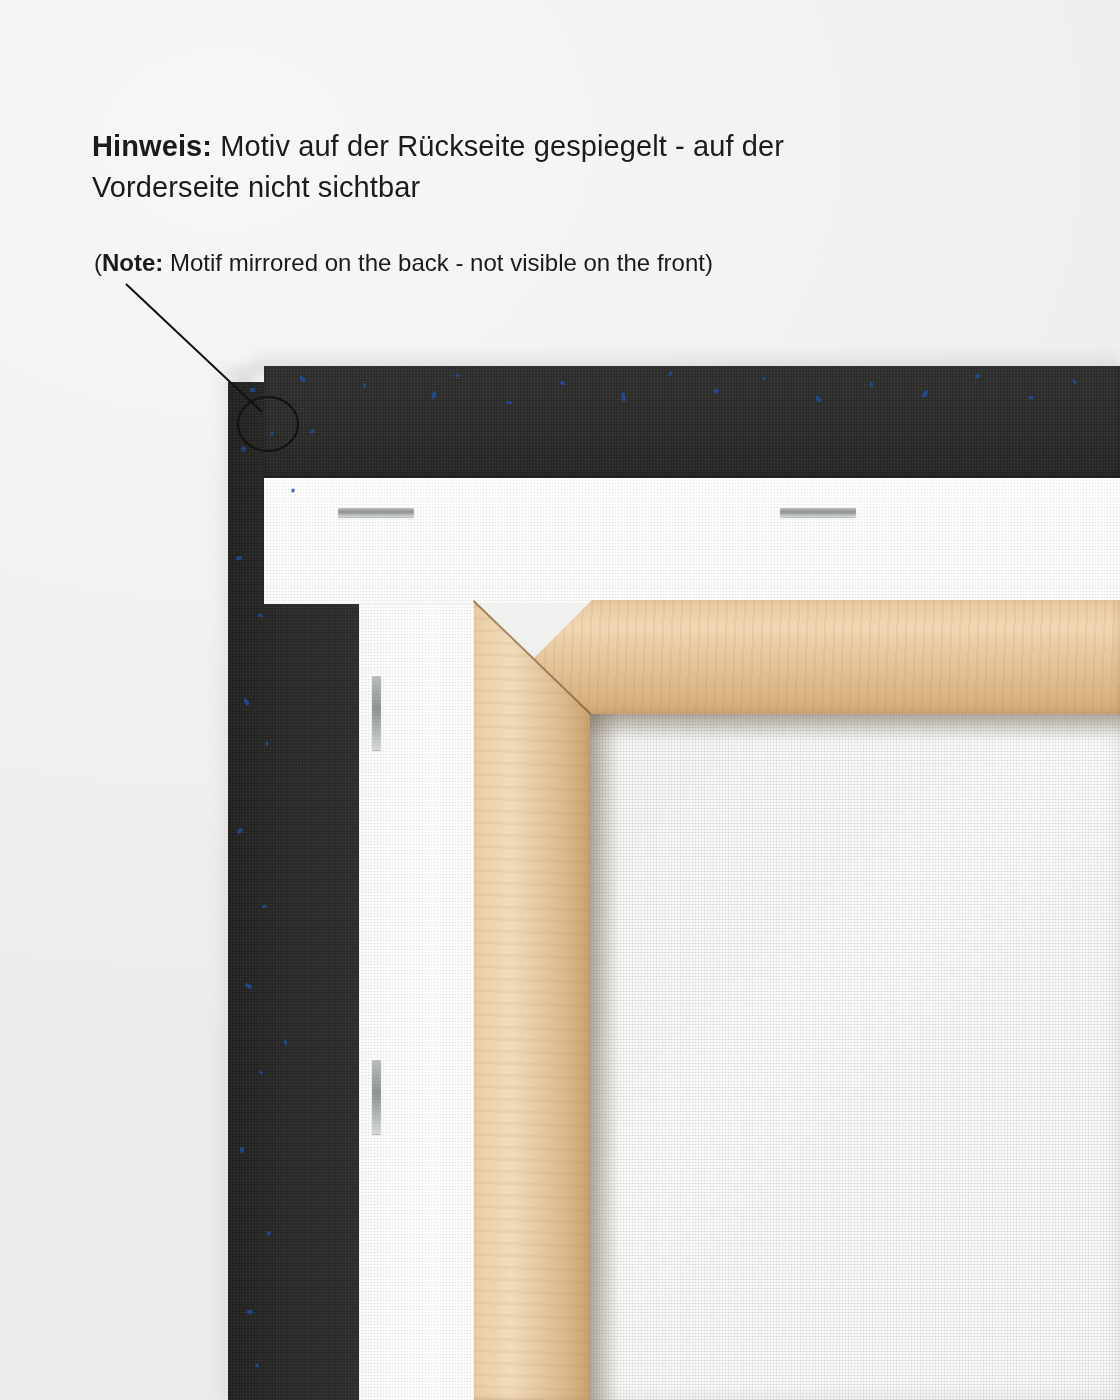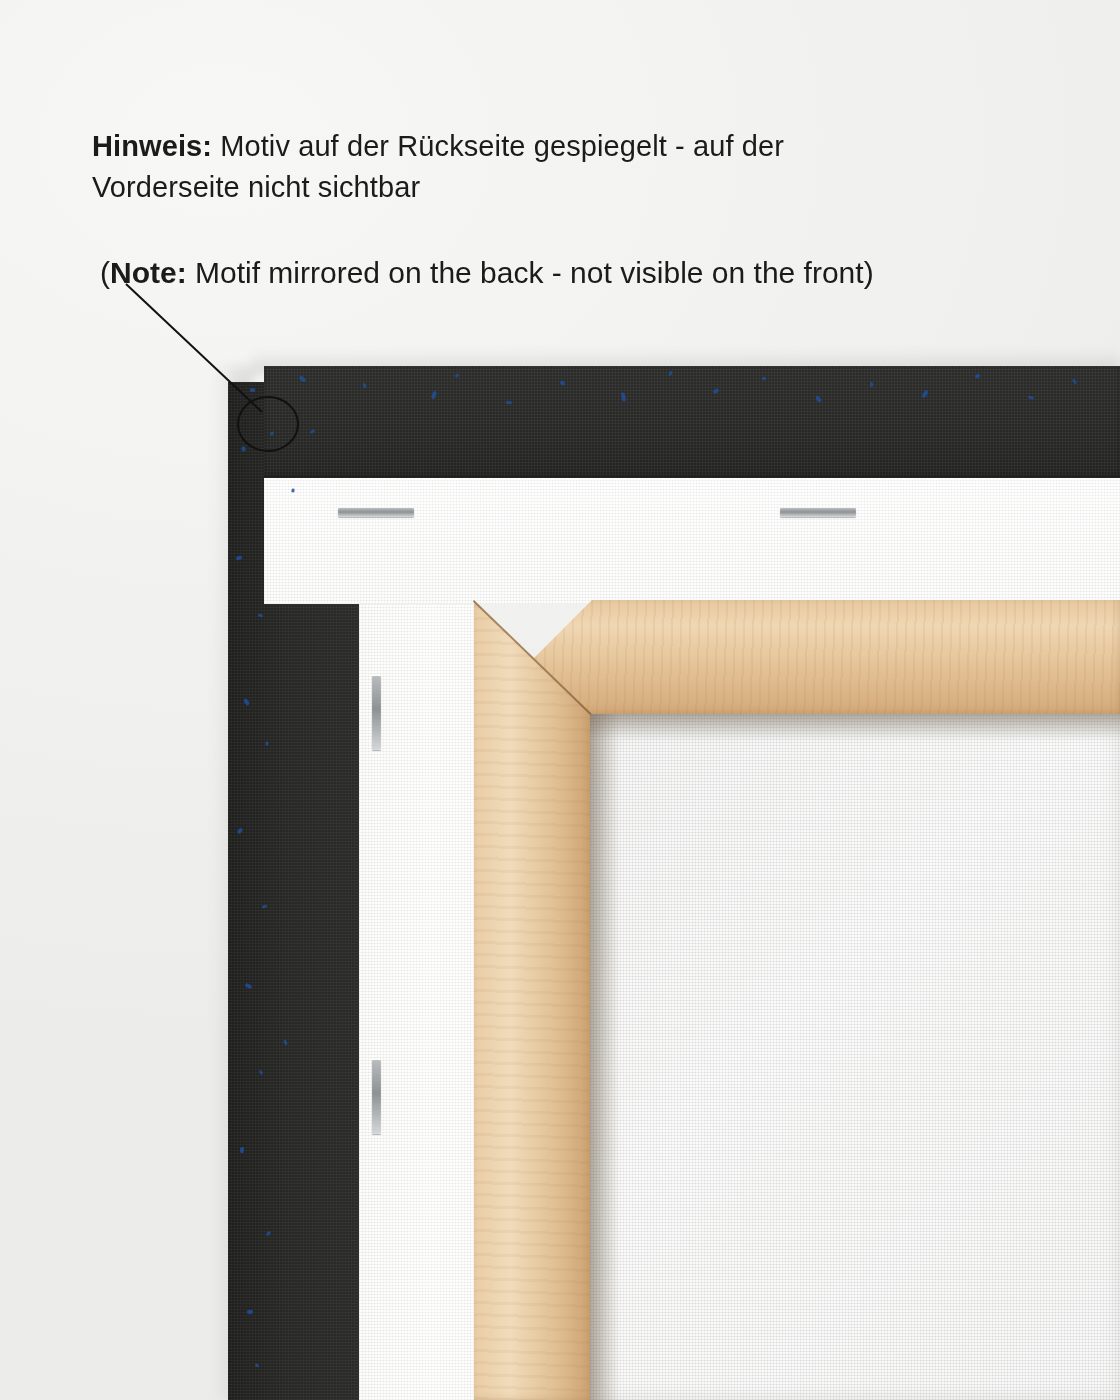--- a/index.html
+++ b/index.html
@@ -36,23 +36,23 @@
     font-size: 29px;
     line-height: 1.42;
     letter-spacing: 0.1px;
     color: #1b1b1b;
     margin: 0;
   }
   .note-de b {
     font-weight: 700;
   }
   .note-en {
-    margin: 8px;
+    margin: 2px;
     padding-top: 36px;
-    font-size: 30px;
+    font-size: 24px;
     line-height: 1.4;
     color: #1b1b1b;
   }
   .note-en b {
     font-weight: 700;
   }
 
   
   .leader {
     position: absolute;

